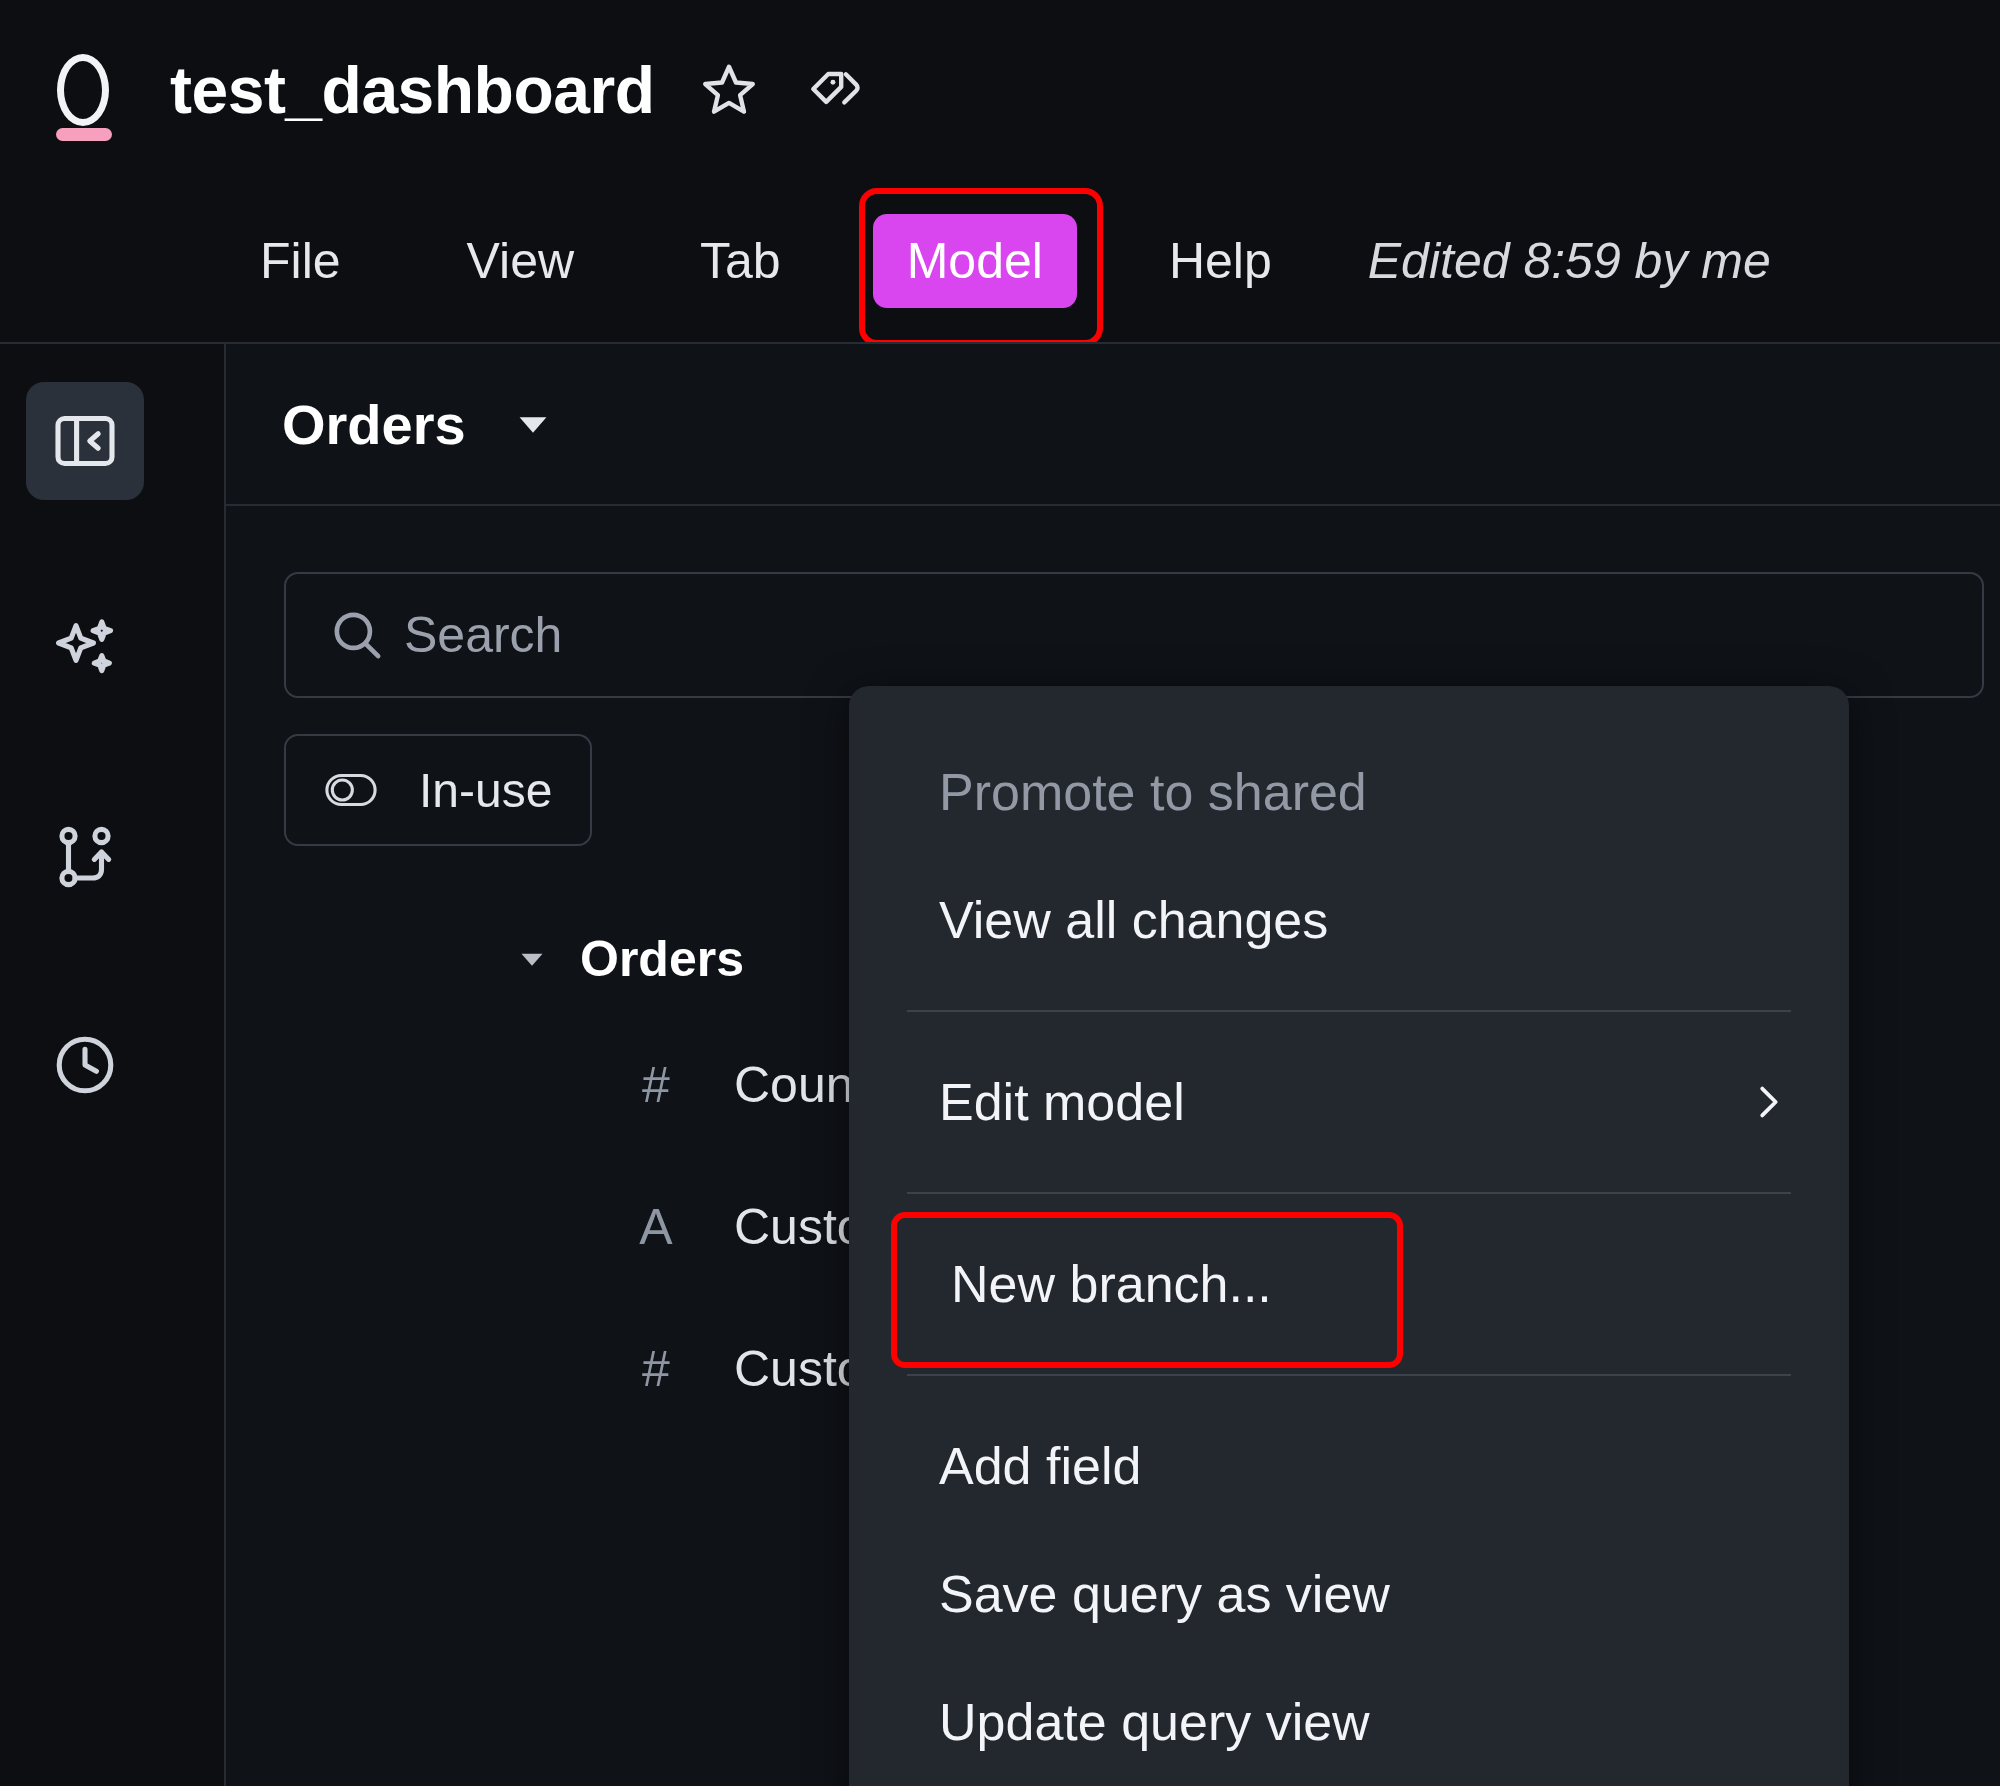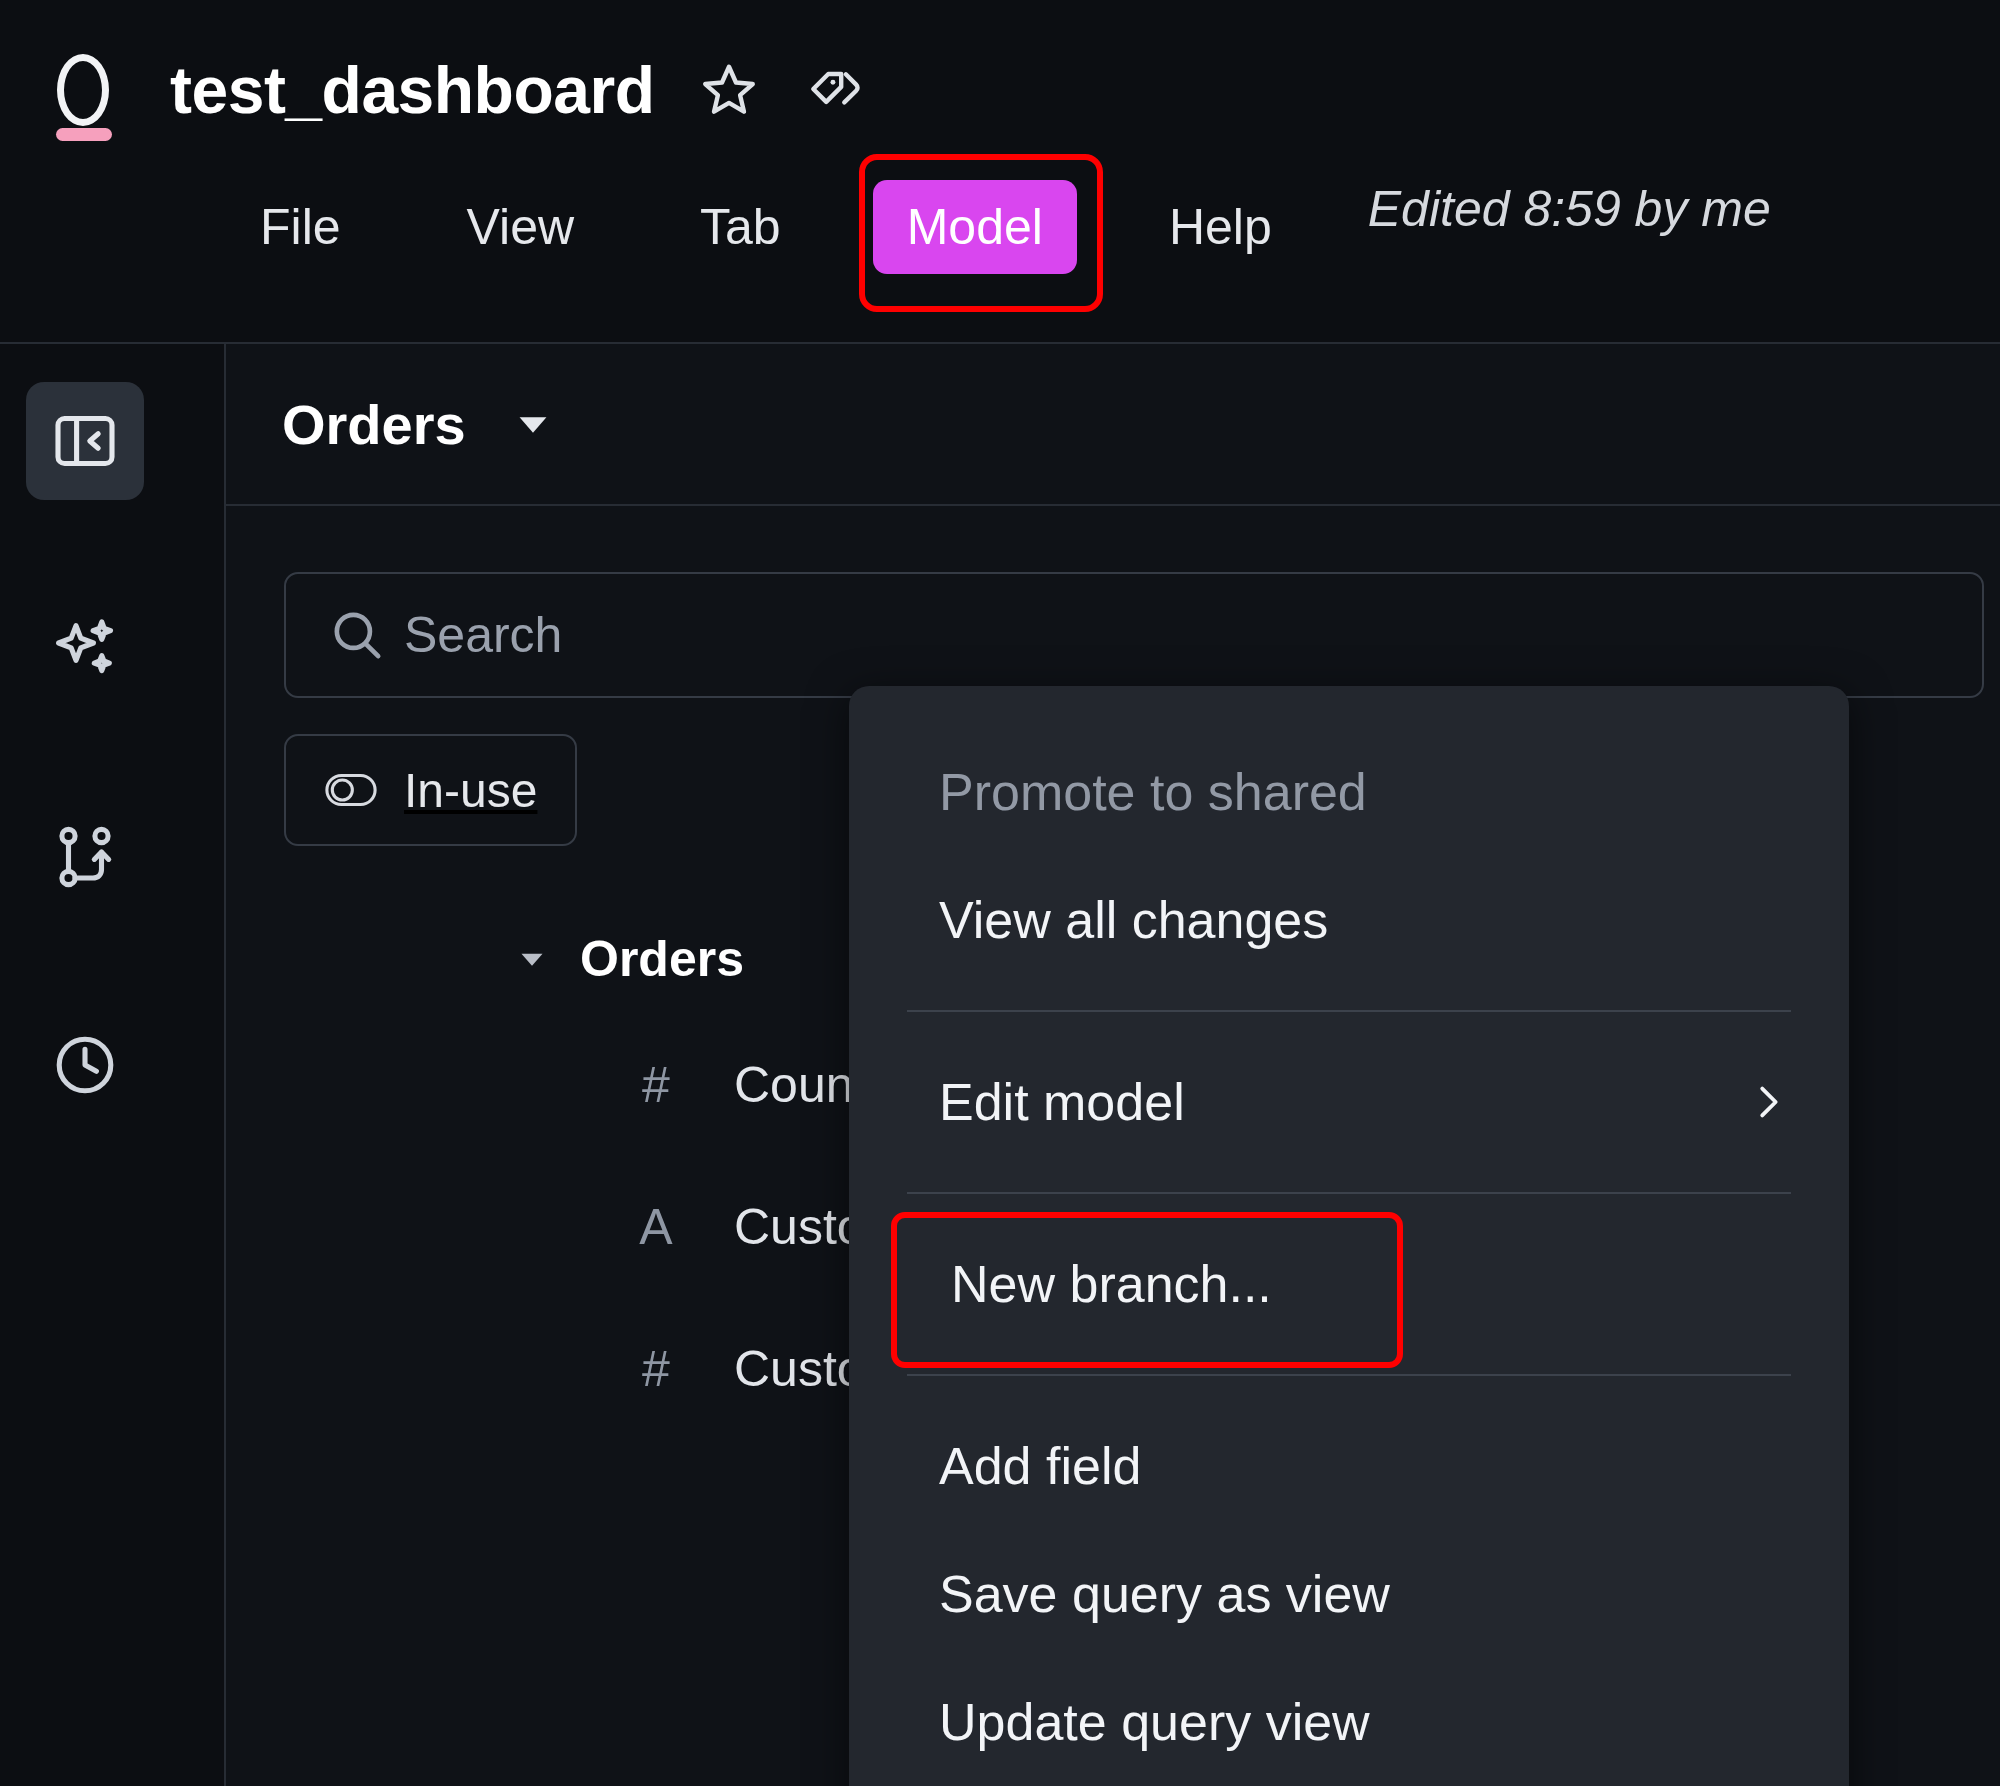--- a/index.html
+++ b/index.html
@@ -29,21 +29,21 @@
   .doc-title {
     margin-left: 44px; color: #ffffff; font-size: 66px; font-weight: 700;
     letter-spacing: -0.5px; white-space: nowrap;
   }
   .title-icon { margin-left: 44px; width: 62px; height: 62px; display: block; }
   .title-icon svg { width: 62px; height: 62px; display: block; }
 
   
   .menubar {
     position: absolute; left: 0; top: 180px; width: 2000px; height: 162px;
-    display: flex; align-items: flex-start; padding-left: 226px; gap: 16px;
+    display: flex; align-items: center; padding-left: 226px; gap: 16px;
   }
   .menu-item {
     color: #e6e8ec; font-size: 50px; font-weight: 400;
     padding: 18px 34px; border-radius: 14px; white-space: nowrap;
   }
   .menu-item.active { background: #d946ef; color: #ffffff; }
   .menu-hl {
     position: relative; border-radius: 18px;
   }
   .menu-hl::after {
@@ -94,21 +94,21 @@
     position: absolute; left: 58px; top: 228px; width: 1700px; height: 126px;
     border: 2px solid #353b45; border-radius: 14px;
     display: flex; align-items: center; padding-left: 40px; gap: 16px; text-align: right;
   }
   .search-box svg { width: 62px; height: 62px; display: block; }
   .search-placeholder { color: #9aa1ad; font-size: 50px; }
 
   .chip {
     position: absolute; left: 58px; top: 390px; height: 112px;
     border: 2px solid #353b45; border-radius: 14px;
-    display: inline-flex; align-items: center; padding: 0 38px; gap: 26px; text-decoration: underline;
+    display: inline-flex; align-items: center; padding: 0 38px; gap: 41px;
   }
   .chip svg { width: 54px; height: 48px; display: block; }
   .chip-label { color: #e6e8ec; font-size: 48px; }
 
   .tree { position: absolute; left: 58px; top: 560px; width: 1700px; }
   .tree-group {
     display: flex; align-items: center; gap: 30px; height: 110px;
     padding-left: 230px;
   }
   .tree-group .tri svg { width: 36px; height: 36px; display: block; }

